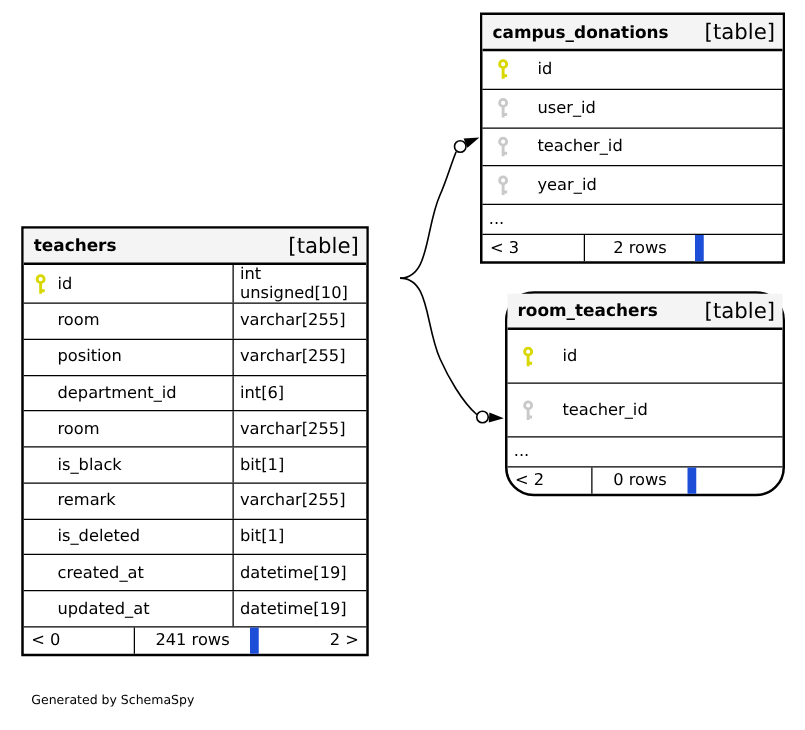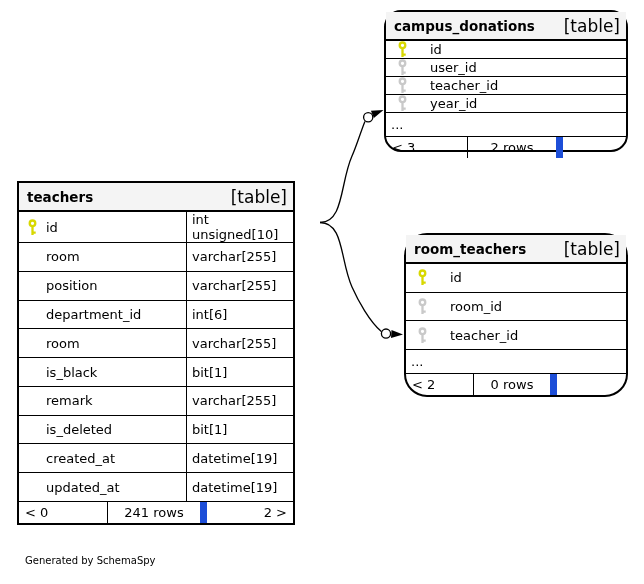--- a/index.html
+++ b/index.html
@@ -172,21 +172,21 @@
         <div class="cell c-type">datetime[19]</div>
       </div>
     </div>
     <div class="tfoot">
       <div class="fcell f-prev">&lt; 0</div>
       <div class="fcell f-rows">241 rows</div>
       <div class="fcell f-next">2 &gt;</div>
     </div>
   </div>
 
-  <div class="tablebox t1 wide" style="left:384px; top:10px; width:244px; height:142px;border-radius:17px;">
+  <div class="tablebox t1 wide" style="left:384px; top:10px; width:244px; height:201px;">
     <div class="thead">
       <span class="tname">campus_donations</span>
       <span class="tbadge">[table]</span>
     </div>
     <div class="tbody">
       <div class="row">
         <div class="cell c-name">
           <span class="iconslot key pk">
             <svg width="11" height="17" viewBox="0 0 11 17">
                 <circle cx="5.5" cy="4.3" r="2.8" fill="none" stroke="currentColor" stroke-width="2.3"></circle>
@@ -256,31 +256,20 @@
         </div>
       </div>
       <div class="row">
         <div class="cell c-name">
           <span class="iconslot key">
             <svg width="11" height="17" viewBox="0 0 11 17">
                 <circle cx="5.5" cy="4.3" r="2.8" fill="none" stroke="currentColor" stroke-width="2.3"></circle>
                 <path d="M5.5 7.1 V16 M5.5 13.6 h3.2" stroke="currentColor" stroke-width="2.3" fill="none"></path>
               </svg>
           </span>
-          <span>room_id</span>
-        </div>
-      </div>
-      <div class="row">
-        <div class="cell c-name">
-          <span class="iconslot key">
-            <svg width="11" height="17" viewBox="0 0 11 17">
-                <circle cx="5.5" cy="4.3" r="2.8" fill="none" stroke="currentColor" stroke-width="2.3"></circle>
-                <path d="M5.5 7.1 V16 M5.5 13.6 h3.2" stroke="currentColor" stroke-width="2.3" fill="none"></path>
-              </svg>
-          </span>
           <span>teacher_id</span>
         </div>
       </div>
     </div>
     <div class="ellipsisrow">...</div>
     <div class="tfoot">
       <div class="fcell f-prev">&lt; 2</div>
       <div class="fcell f-rows">0 rows</div>
       <div class="fcell f-next"></div>
     </div>

